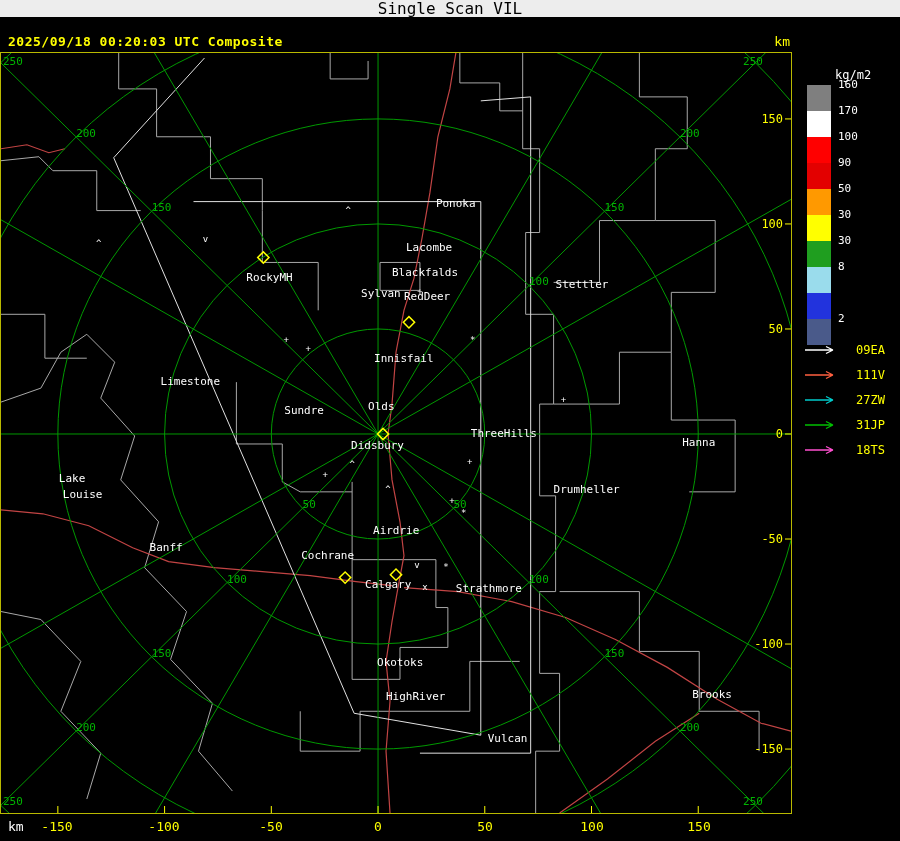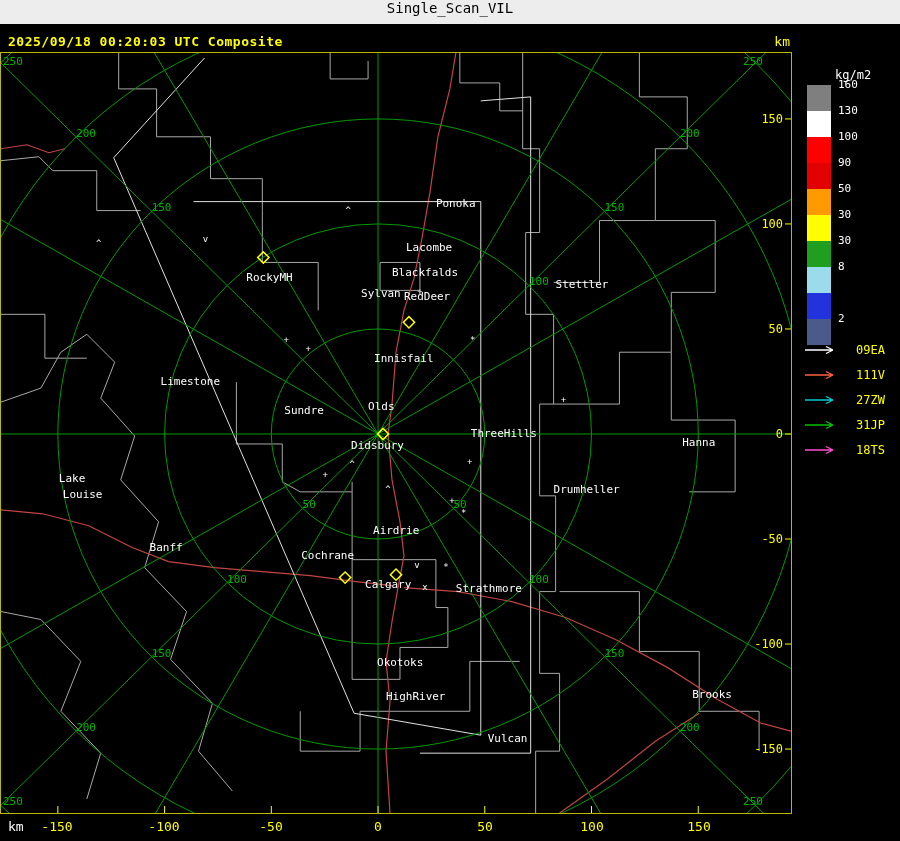--- a/index.html
+++ b/index.html
@@ -5,22 +5,22 @@
   :root{
     --yellow:#ffff00; --white:#ffffff;
     --ring:#009a00; --ring-label:#00b400;
     --county:#a9a9a9; --highway:#c24444; --sector:#e2e2e2;
     --frame:#b9b900;
   }
   *{box-sizing:border-box}
   html,body{margin:0;padding:0}
   body{width:900px;height:841px;background:#000;position:relative;overflow:hidden;
        font-family:"DejaVu Sans Mono","Liberation Mono",monospace;}
-  .titlebar{position:absolute;top:0;left:0;width:900px;height:24px;background:#ededed;
-            color:#000;font-size:14px;text-align:center;line-height:17px;}
+  .titlebar{position:absolute;top:0;left:0;width:900px;height:17px;background:#ededed;
+            color:#000;font-size:16px;text-align:center;line-height:17px;}
   .timestamp{position:absolute;top:34px;left:8px;color:var(--yellow);font-size:13px;letter-spacing:.5px;font-weight:bold;}
   .km-top{position:absolute;top:34px;left:748px;width:42px;text-align:right;color:var(--yellow);font-size:13px;}
   .map{position:absolute;top:52px;left:0;width:792px;height:762px;border:1px solid var(--frame);background:#000;}
   .map svg{display:block}
   .bottom-axis{position:absolute;top:819px;left:0;width:792px;height:18px;font-size:13px;}
   .bottom-axis .unit{position:absolute;left:8px;color:var(--white);}
   .xlab{position:absolute;width:48px;text-align:center;color:var(--yellow);}
   .panel{position:absolute;left:793px;top:34px;width:107px;height:824px;background:#000;}
   .panel .unit{position:absolute;top:34px;left:42px;color:var(--white);font-size:12px;}
   .colorbar{position:absolute;top:51px;left:14px;}
@@ -218,21 +218,21 @@
 
 <div class="panel">
   <div class="unit">kg/m2</div>
   <div class="colorbar">
       <div class="cb-row">
         <div class="cb-swatch" style="background: rgb(127, 127, 127);"></div>
         <div class="cb-label">160</div>
       </div>
       <div class="cb-row">
         <div class="cb-swatch" style="background: rgb(255, 255, 255);"></div>
-        <div class="cb-label">130</div>
+        <div class="cb-label">170</div>
       </div>
       <div class="cb-row">
         <div class="cb-swatch" style="background: rgb(255, 0, 0);"></div>
         <div class="cb-label">100</div>
       </div>
       <div class="cb-row">
         <div class="cb-swatch" style="background: rgb(227, 0, 0);"></div>
         <div class="cb-label">90</div>
       </div>
       <div class="cb-row">

